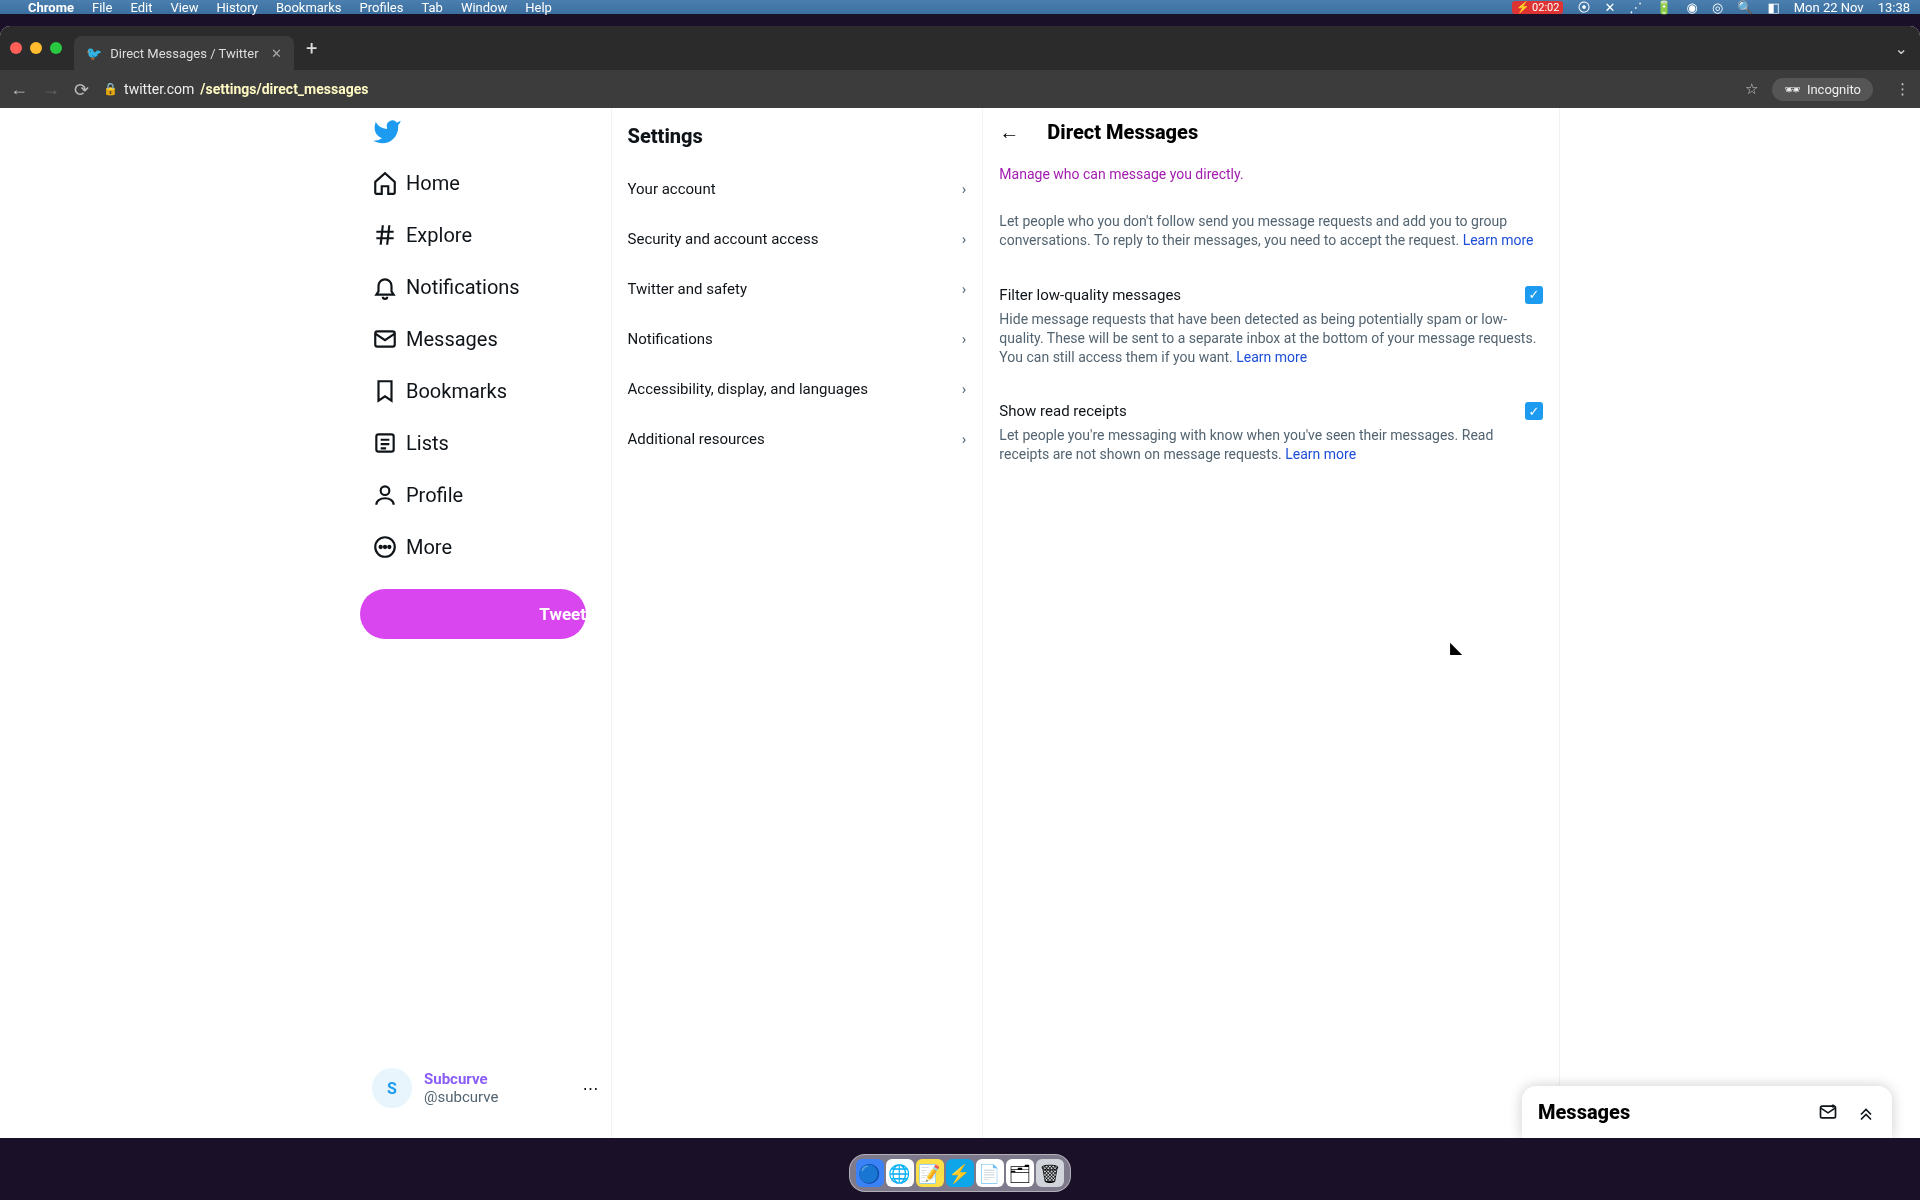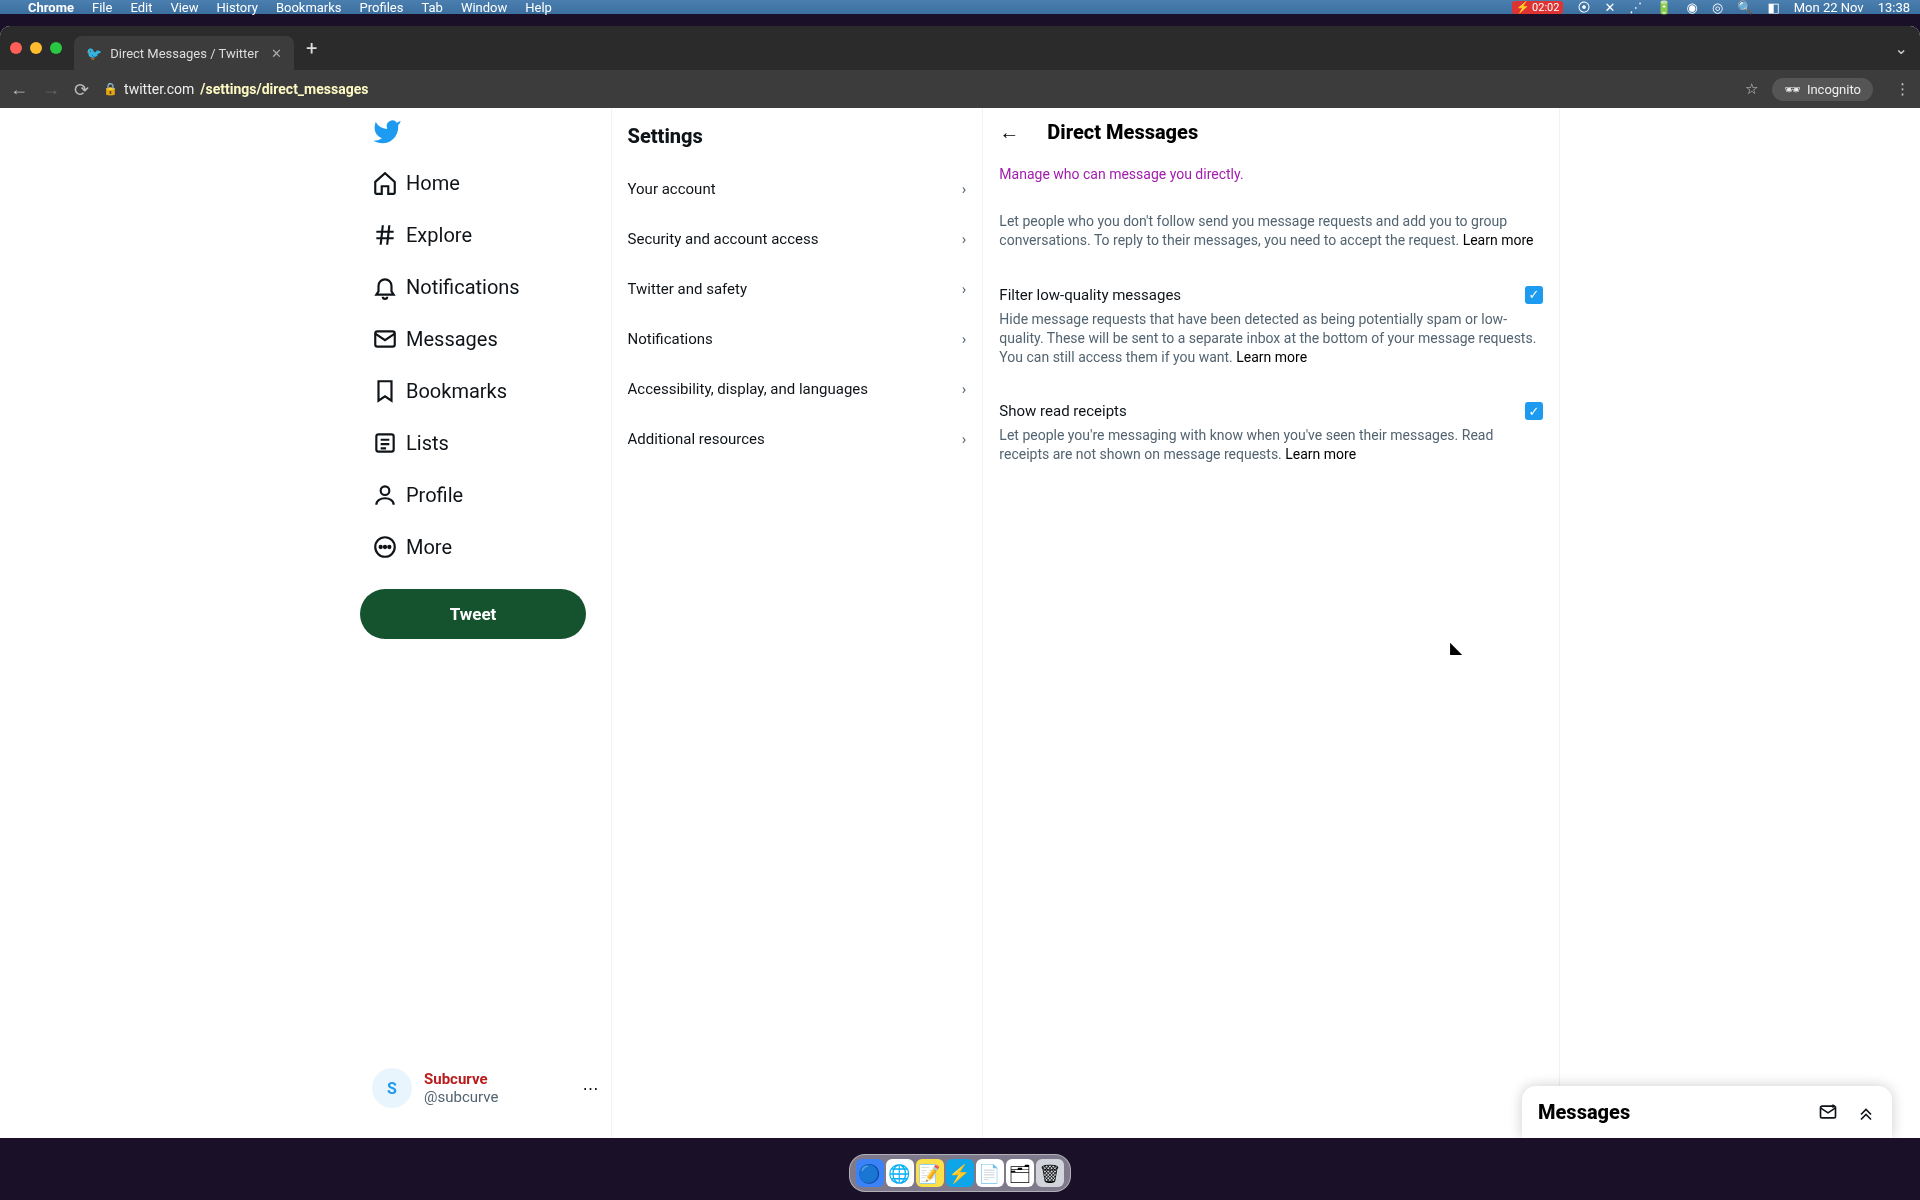--- a/index.html
+++ b/index.html
@@ -30,44 +30,44 @@
 .addr .right-ic{font-size:15px;color:#ccc;margin-left:8px;}
 .incognito{display:flex;align-items:center;gap:6px;background:#555;border-radius:16px;padding:4px 12px;color:#eee;font-size:13px;}
 
 .page{background:#fff;height:1030px;display:flex;justify-content:center;position:relative;}
 .layout{width:1200px;display:flex;border-left:0px solid #eff3f4;}
 
 .nav{width:252px;padding-top:9px;display:flex;flex-direction:column;}
 .logo{width:30px;height:30px;color:#1d9bf0;margin-left:12px;margin-bottom:10px;}
 .nav-item{display:flex;align-items:center;gap:8px;padding:13px 12px;font-size:20px;color:#0f1419;cursor:pointer;border-radius:30px;}
 .nav-item .ic{width:26px;height:26px;display:flex;align-items:center;justify-content:center;}
-.tweet-btn{background:#14532d;color:#fff;font-size:17px;font-weight:700;border:none;border-radius:30px;height:50px;width:226px;margin-top:16px;margin-left:0;}
+.tweet-btn{background:#d946ef;color:#fff;font-size:17px;font-weight:700;border:none;border-radius:30px;height:50px;width:226px;margin-top:16px;margin-left:0;text-align:right;}
 .account{margin-top:auto;margin-bottom:22px;display:flex;align-items:center;gap:12px;padding:8px 12px;}
 .avatar{width:40px;height:40px;border-radius:50%;background:#e8f5fd;display:flex;align-items:center;justify-content:center;color:#1d9bf0;font-weight:700;}
-.acct-name{font-weight:700;font-size:15px;color:#b91c1c;}
+.acct-name{font-weight:700;font-size:15px;color:#8b5cf6;}
 .acct-handle{color:#536471;font-size:15px;}
 .acct-more{margin-left:auto;color:#0f1419;font-size:16px;}
 
 .settings-col{width:375px;border-left:1px solid #eff3f4;border-right:1px solid #eff3f4;}
 .settings-col h1{font-size:20px;font-weight:800;padding:16px;color:#0f1419;}
 .srow{display:flex;align-items:center;justify-content:space-between;padding:16px;font-size:15px;color:#0f1419;cursor:pointer;}
 .srow .chev{color:#536471;}
 
 .detail{width:580px;border-right:1px solid #eff3f4;}
 .detail-hd{display:flex;align-items:center;gap:28px;padding:12px 16px;}
 .detail-hd .back{font-size:20px;cursor:pointer;}
 .detail-hd h2{font-size:20px;font-weight:800;}
 .sub{color:#a21caf;font-size:14px;padding:10px 16px;}
 .opt{padding:14px 16px 4px;}
 .opt-row{display:flex;justify-content:space-between;align-items:center;}
 .opt-row .lbl{font-size:15px;color:#0f1419;}
 .cb{width:18px;height:18px;border:2px solid #b9cad3;border-radius:3px;display:flex;align-items:center;justify-content:center;cursor:pointer;}
 .cb.checked{background:#1d9bf0;border-color:#1d9bf0;color:#fff;font-size:13px;}
 .opt-desc{font-size:14px;color:#536471;margin-top:6px;line-height:1.35;}
-.opt-desc a{color:#000000;text-decoration:none;}
+.opt-desc a{color:#1d4ed8;text-decoration:none;}
 
 .msg-drawer{position:absolute;right:28px;bottom:0;width:370px;height:52px;background:#fff;border-radius:14px 14px 0 0;box-shadow:0 0 14px rgba(0,0,0,.2);display:flex;align-items:center;padding:0 16px;}
 .msg-drawer h3{font-size:20px;font-weight:800;}
 .msg-drawer .mic{margin-left:auto;display:flex;gap:18px;color:#0f1419;}
 
 .dock{position:absolute;bottom:8px;left:50%;transform:translateX(-50%);background:rgba(210,210,220,.55);border-radius:16px;border:1px solid rgba(255,255,255,.4);padding:4px 6px;display:flex;gap:2px;}
 .dock .dic{width:28px;height:28px;border-radius:6px;display:flex;align-items:center;justify-content:center;font-size:18px;}
 
 .cursor{position:absolute;top:638px;left:1450px;font-size:16px;color:#000;}
 svg{display:block;}

